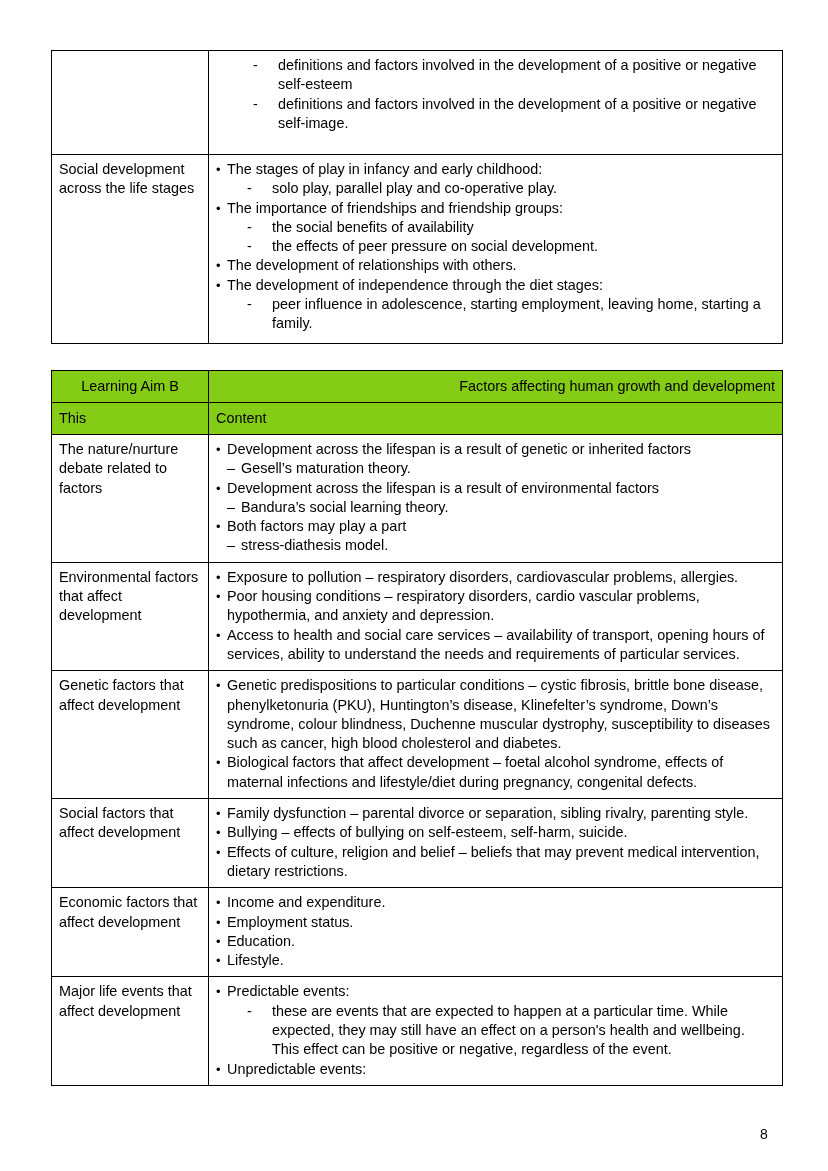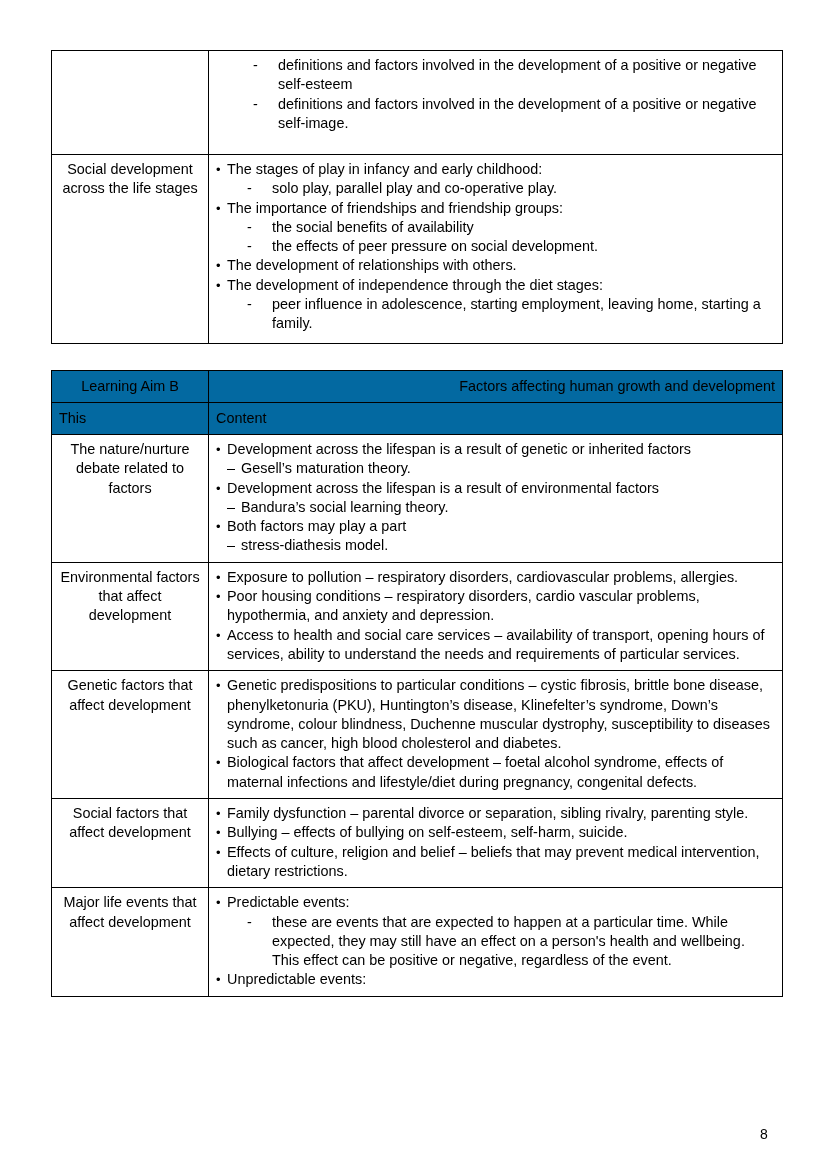--- a/index.html
+++ b/index.html
@@ -36,21 +36,21 @@
     border: 1.4px solid #000000;
     vertical-align: top;
     padding: 5px 7px 6px 7px;
     font-weight: normal;
     text-align: left;
   }
   .col-topic  { width: 157px; }
   .col-content{ width: 574px; }
 
   .hdr-cell {
-    background: #0369a1;
+    background: #84cc16;
     font-weight: bold;
     text-align: center;
     padding-top: 3px;
     padding-bottom: 3px;
     line-height: 20px;
   }
   .hdr-cell.left-title { text-align: center; }
   .hdr-cell.content-title { text-align: right; padding-left: 20px; }
 
   
@@ -116,21 +116,21 @@
   ul.lvl2 > li::before {
     content: "-";
     position: absolute;
     left: 31px;
     top: 0;
   }
   
   ul.lvl2.deep > li { padding-left: 62px; }
   ul.lvl2.deep > li::before { left: 37px; }
 
-  .topic-text { display: block; text-align: center; }
+  .topic-text { display: block; }
 
   
   #page-number {
     position: absolute;
     left: 760px;
     top: 1126px;
     width: 30px;
     text-align: left;
     font-size: 14px;
     line-height: 16px;
@@ -254,20 +254,33 @@
         </td>
         <td>
           <ul class="lvl1">
             <li class="bullet">Family dysfunction – parental divorce or separation, sibling rivalry, parenting style.</li>
             <li class="bullet">Bullying – effects of bullying on self-esteem, self-harm, suicide.</li>
             <li class="bullet">Effects of culture, religion and belief – beliefs that may prevent medical intervention, dietary restrictions.</li>
           </ul>
         </td>
       </tr>
 
+      <tr>
+        <td>
+          <span class="topic-text">Economic factors that affect development</span>
+        </td>
+        <td>
+          <ul class="lvl1">
+            <li class="bullet">Income and expenditure.</li>
+            <li class="bullet">Employment status.</li>
+            <li class="bullet">Education.</li>
+            <li class="bullet">Lifestyle.</li>
+          </ul>
+        </td>
+      </tr>
 
       <tr>
         <td>
           <span class="topic-text">Major life events that affect development</span>
         </td>
         <td>
           <ul class="lvl1">
             <li class="bullet">Predictable events:</li>
             <li>
                 <ul class="lvl2">

